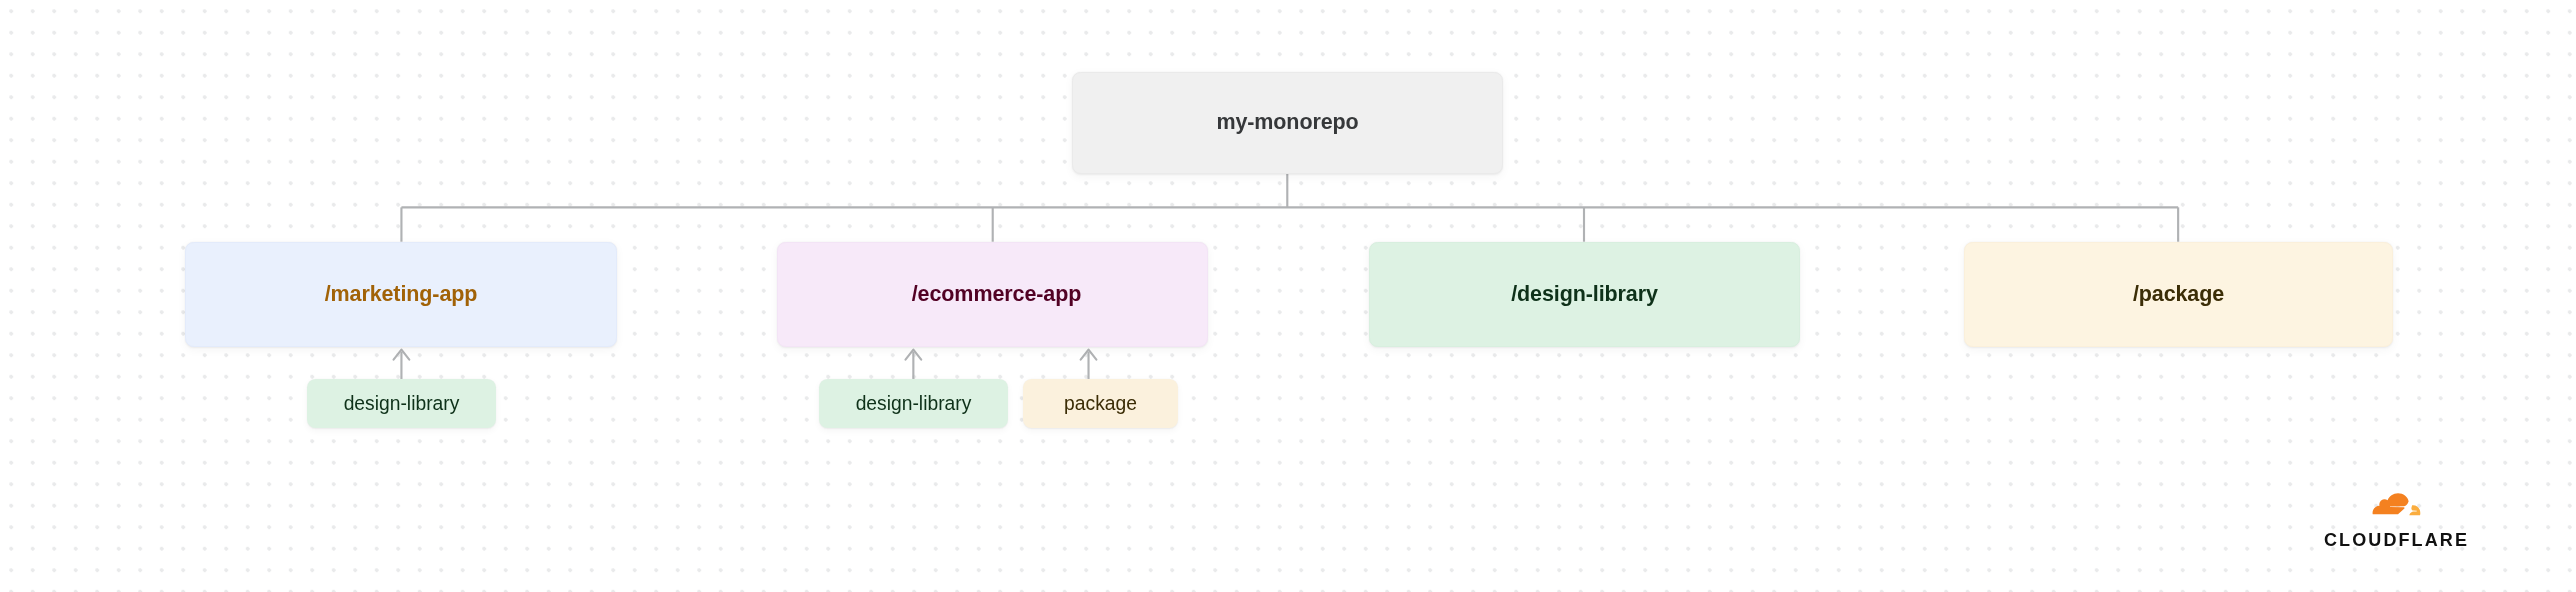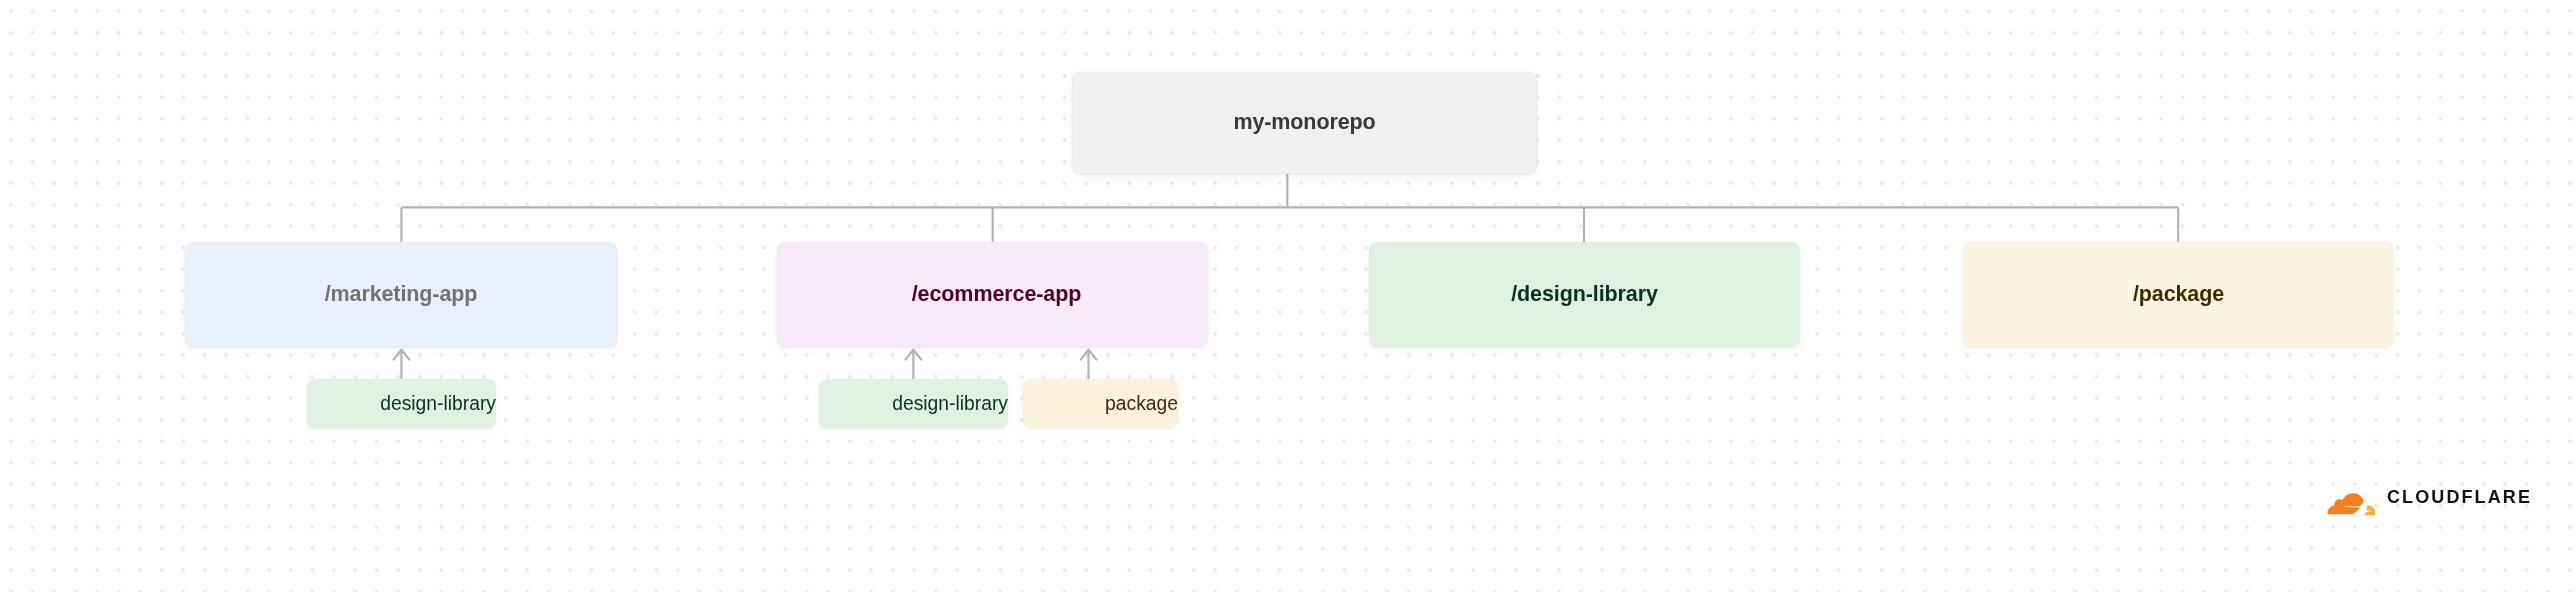--- a/index.html
+++ b/index.html
@@ -33,54 +33,55 @@
     font-size:21.5px;
     letter-spacing:-0.1px;
     line-height:1;
     white-space:nowrap;
   }
 
   .node.root{background:#f0f0f0;border:0.7px solid #eaeaea;}
   .node.root .label{color:#36383a;}
 
   .node.blue{background:#e9f0fd;border:0.7px solid #e3ebfb;}
-  .node.blue .label{color:#737373;}
+  .node.blue .label{color:#a16207;}
 
   .node.purple{background:#f7e9f9;border:0.7px solid #f3e4f6;}
   .node.purple .label{color:#520124;}
 
   .node.green{background:#ddf2e3;border:0.7px solid #d8efdf;}
   .node.green .label{color:#0e3119;}
 
   .node.cream{background:#fdf4e1;border:0.7px solid #fbf0db;}
   .node.cream .label{color:#3b2d06;}
 
   .chip{
     position:absolute;
     box-sizing:border-box;
-    display:flex;align-items:center;justify-content:flex-end;
+    display:flex;align-items:center;justify-content:center;
     border-radius:8.6px;
     box-shadow:0 0.7px 1.4px rgba(0,0,0,0.05), 0 2.1px 7.2px rgba(0,0,0,0.04);
     white-space:nowrap;
   }
   .chip .clabel{
     font-size:19.3px;
     font-weight:normal;
     line-height:1;
   }
   .chip.green{background:#ddf2e3;}
   .chip.green .clabel{color:#0e3119;}
   .chip.cream{background:#fbf1dd;}
   .chip.cream .clabel{color:#3b2d06;}
 
   #brand{
     position:absolute;
-    display:flex;
+    display:flex;align-items:center;
     left:2324px;top:488px;
-    gap:7px;
+    gap:14px;
+    flex-direction:column;
   }
   #brand .wordmark{
     font-size:18px;
     font-weight:bold;
     letter-spacing:2.1px;
     color:#111111;
     line-height:1;
     white-space:nowrap;
   }
 </style>
@@ -107,21 +108,21 @@
       <path d="M1276,530 L1276,492"></path>
       <path d="M1521,530 L1521,492"></path>
     </g>
     <g fill="none" stroke="#b0b2b4" stroke-width="3" stroke-linecap="round" stroke-linejoin="round">
       <polyline points="549,503 560,489 571,503"></polyline>
       <polyline points="1265,503 1276,489 1287,503"></polyline>
       <polyline points="1510,503 1521,489 1532,503"></polyline>
     </g>
   </svg>
 
-  <div class="node root" style="left:1072px;top:72px;width:465px;height:102px;">
+  <div class="node root" style="left:1072px;top:72px;width:431px;height:102px;">
     <span class="label">my-monorepo</span>
   </div>
 
   <div class="node blue" style="left:185px;top:242px;width:432px;height:105px;">
     <span class="label">/marketing-app</span>
   </div>
 
   <div class="node purple" style="left:777px;top:242px;width:431px;height:105px;padding-left:8px;">
     <span class="label">/ecommerce-app</span>
   </div>

